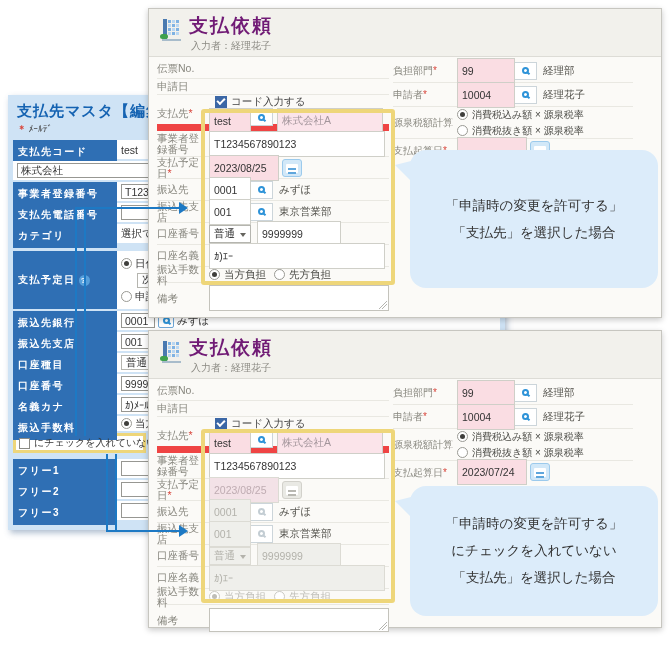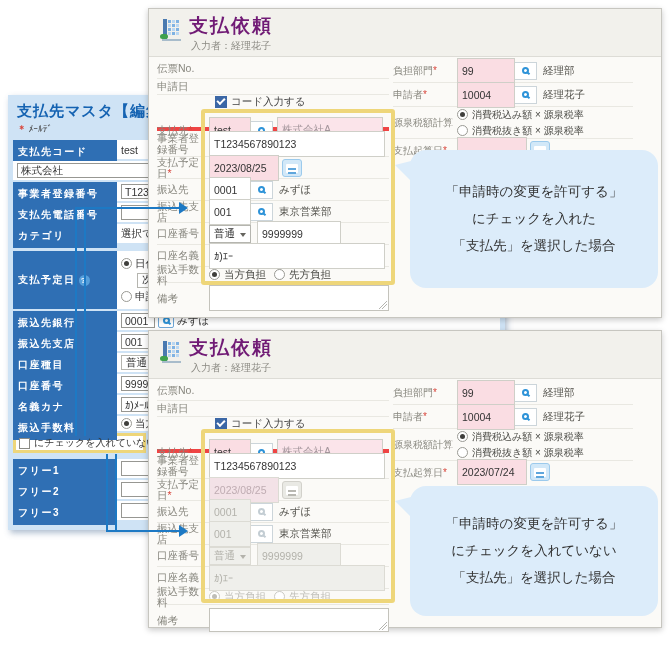--- a/index.html
+++ b/index.html
@@ -58,23 +58,23 @@
   .req-head{height:48px;background:#f2f1ec;border-bottom:1px solid #dddcd6;position:relative}
   .req-title{position:absolute;left:40px;top:4px;font-size:19px;font-weight:bold;color:#701a75;letter-spacing:2px}
   .req-sub{position:absolute;left:42px;top:30px;font-size:10px;color:#8b8a83}
   .bicon{position:absolute;left:9px;top:8px}
   .lcol{position:absolute;left:8px;top:50px;width:232px}
   .rcol{position:absolute;left:244px;top:50px;width:240px}
   .f-row{display:flex;align-items:center;border-bottom:1px solid #e9e8e2;position:relative}
   .f-lab{width:52px;flex-shrink:0;font-size:10.5px;color:#88877f;line-height:11px}
   .rcol .f-lab{width:64px;font-size:10px}
   .r-slip{height:20px}.r-date{height:16px}
-  .r-payee{border-bottom:4px solid #ef4444;height:36px;position:relative}
+  .r-payee{border-bottom:7px solid #ef4444;height:36px;position:relative}
   .cbline{display:flex;align-items:center;gap:4px;position:absolute;left:58px;top:0;font-size:10.5px;color:#444}
-  .payline{display:flex;align-items:center;position:absolute;left:0;top:22px;width:100%}
+  .payline{display:flex;position:absolute;left:0;top:13px;width:100%}
   .r-breg{height:26px}.r-due{height:22px}.r-bank{height:22px}.r-branch{height:22px}
   .r-acct{height:22px}.r-aname{height:22px}.r-fee{height:16px}.r-note{height:30px;border-bottom:none}
   .rc1{height:24px}.rc2{height:24px}.rc3{height:32px}.rc4{height:22px;border-bottom:none}
   .inp{height:18px;border:1px solid #cfcfc8;background:#fff;font-size:10.5px;color:#333;
        display:flex;align-items:center;padding:12px 4px;white-space:nowrap;overflow:hidden}
   .pink{background:#fadde3}
   .pinkro{background:#fbe4ea;color:#a3959b}
   .qbtn{width:22px;height:18px;border:1px solid #ccd5da;border-left:none;background:#fff;
         display:flex;align-items:center;justify-content:center;flex-shrink:0}
   .calbtn{width:20px;height:18px;margin-left:3px;border:1px solid #9ccaec;background:#d2e8f8;
@@ -511,21 +511,20 @@
   <div class="cline" style="left:84px;top:208px;width:2px;height:228px"></div>
   <div class="cline" style="left:75px;top:207px;width:104px;height:2px"></div>
   <div class="carrow" style="left:179px;top:202px"></div>
   <div class="cline" style="left:106px;top:454px;width:2px;height:78px"></div>
   <div class="cline" style="left:115px;top:454px;width:2px;height:78px"></div>
   <div class="cline" style="left:106px;top:530px;width:73px;height:2px"></div>
   <div class="carrow" style="left:179px;top:525px"></div>
 
   <div class="bubble bub-a">
     <div>「申請時の変更を許可する」</div>
-    <div>にチェックを入れた</div>
     <div>「支払先」を選択した場合</div>
   </div>
   <div class="bubble bub-b">
     <div>「申請時の変更を許可する」</div>
     <div>にチェックを入れていない</div>
     <div>「支払先」を選択した場合</div>
   </div>
 
 </div>
 

